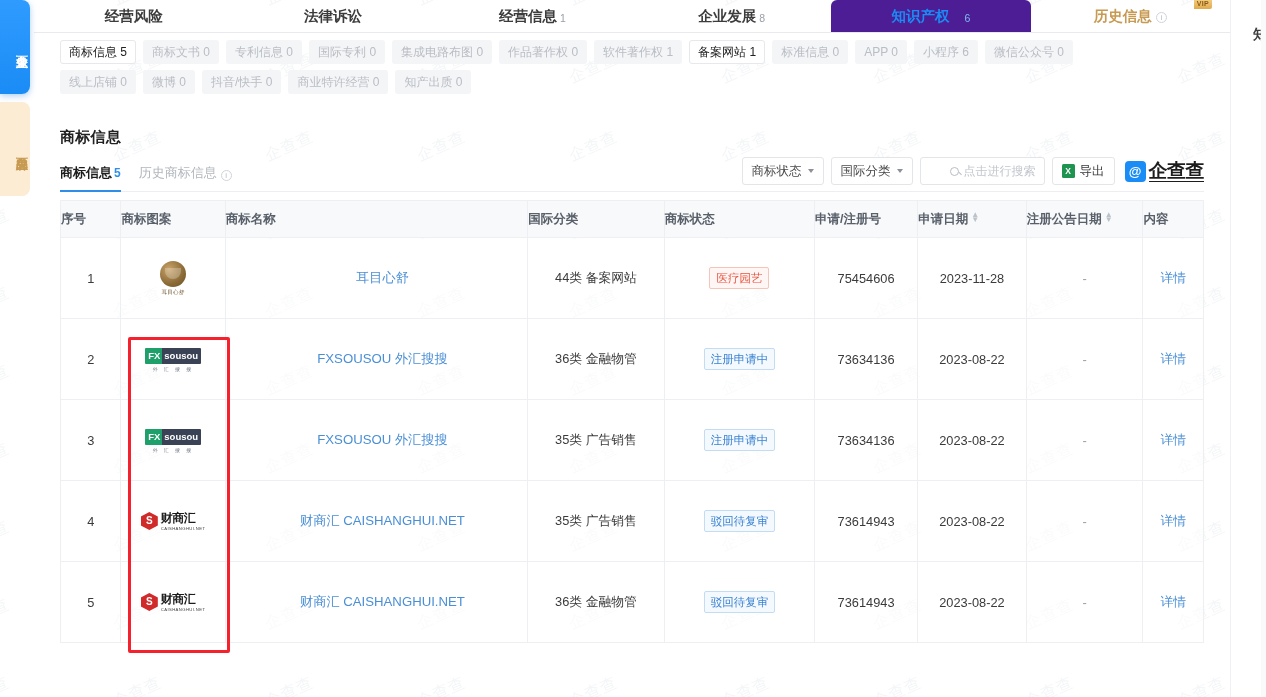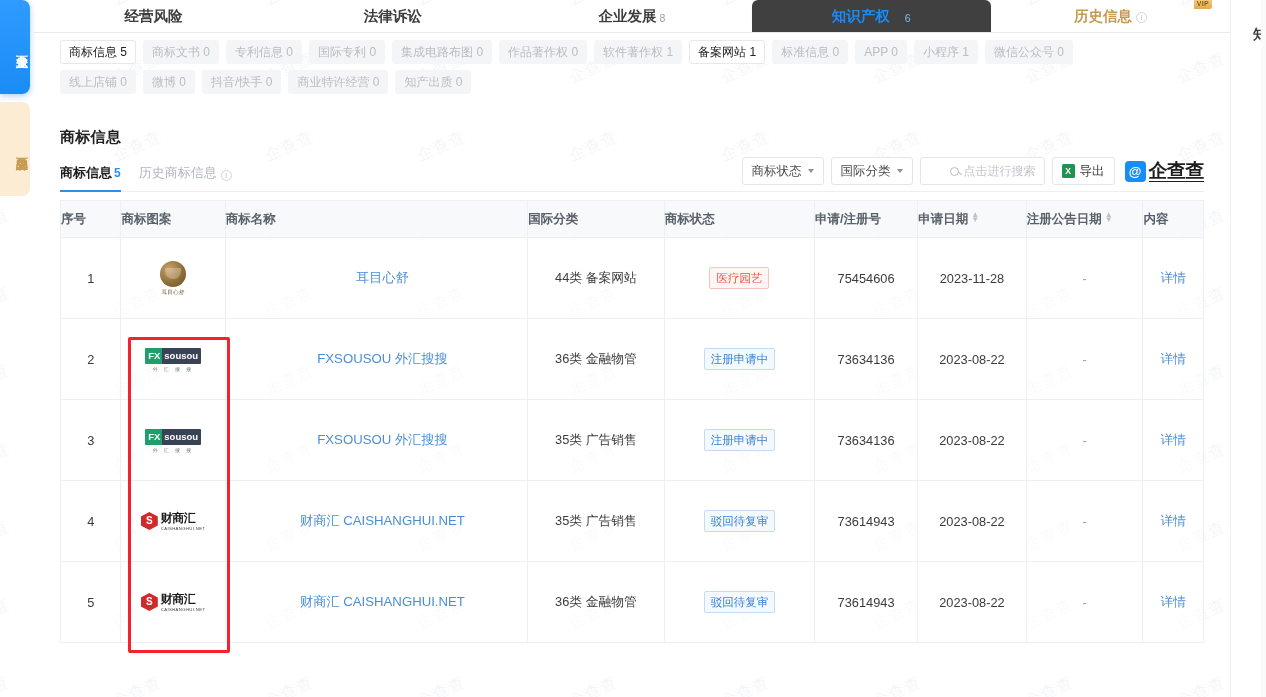--- a/index.html
+++ b/index.html
@@ -94,21 +94,21 @@
   }
   .topnav-item .cnt {
     font-size: 10.5px;
     color: #9aa0a8;
     margin-left: 3px;
     font-weight: normal;
     position: relative;
     top: 2px;
   }
   .topnav-item.active {
-    background: #404040;
+    background: #4c1d95;
     color: #1a8cf5;
     border-radius: 6px 6px 0 0;
     box-shadow: 0 -1px 3px rgba(0,0,0,0.04);
     gap: 12px;
   }
   .topnav-item.active .cnt { color: #7fbcf0; }
   .topnav-item.vip {
     color: #c79a52;
   }
   .vip-badge {
@@ -601,20 +601,24 @@
   </div>
 
   <div class="topnav">
     <div class="topnav-item">
       <span>经营风险</span>
     </div>
     <div class="topnav-item">
       <span>法律诉讼</span>
     </div>
     <div class="topnav-item">
+      <span>经营信息</span>
+      <span class="cnt">1</span>
+    </div>
+    <div class="topnav-item">
       <span>企业发展</span>
       <span class="cnt">8</span>
     </div>
     <div class="topnav-item active">
       <span>知识产权</span>
       <span class="cnt">6</span>
     </div>
     <div class="topnav-item vip">
       <span class="vip-badge">VIP</span>
       <span>历史信息</span>
@@ -627,21 +631,21 @@
       <div class="subtab active">商标信息 5</div>
       <div class="subtab">商标文书 0</div>
       <div class="subtab">专利信息 0</div>
       <div class="subtab">国际专利 0</div>
       <div class="subtab">集成电路布图 0</div>
       <div class="subtab">作品著作权 0</div>
       <div class="subtab">软件著作权 1</div>
       <div class="subtab active">备案网站 1</div>
       <div class="subtab">标准信息 0</div>
       <div class="subtab">APP 0</div>
-      <div class="subtab">小程序 1</div>
+      <div class="subtab">小程序 6</div>
       <div class="subtab">微信公众号 0</div>
     </div>
     <div class="subtab-row">
       <div class="subtab">线上店铺 0</div>
       <div class="subtab">微博 0</div>
       <div class="subtab">抖音/快手 0</div>
       <div class="subtab">商业特许经营 0</div>
       <div class="subtab">知产出质 0</div>
     </div>
   </div>

